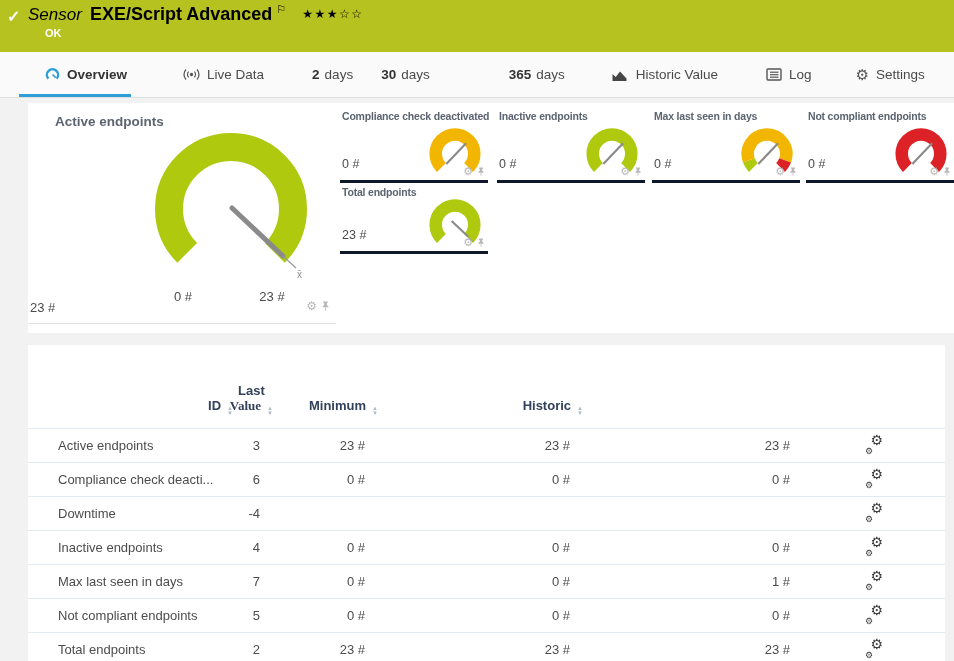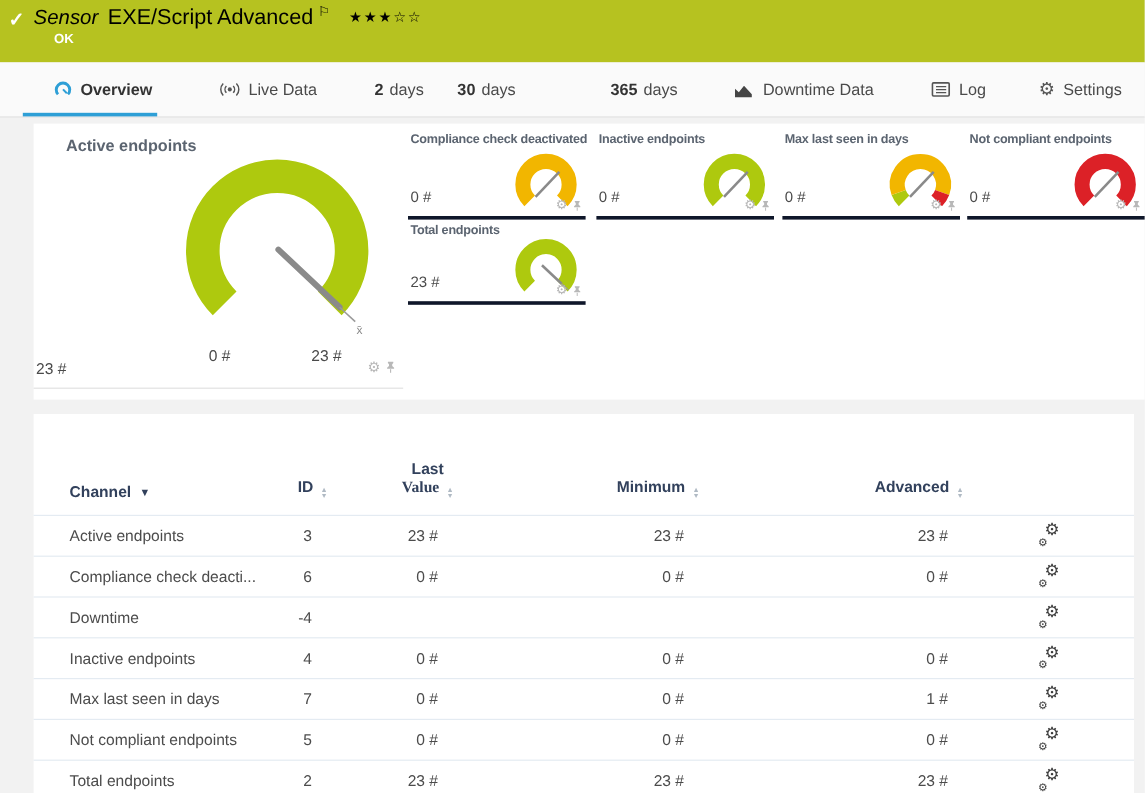--- a/index.html
+++ b/index.html
@@ -4,21 +4,21 @@
 <style>
   html,body{margin:0;padding:0;}
   .page{position:relative;width:954px;height:661px;background:#f2f2f2;overflow:hidden;
         font-family:"Liberation Sans",sans-serif;}
 
   
   .banner{position:absolute;top:0;left:0;width:100%;height:52px;}
   .check{position:absolute;left:7px;top:7px;color:#fff;font-size:16px;font-weight:bold;}
   .bline1{position:absolute;left:28px;top:4px;color:#000000;display:flex;align-items:baseline;white-space:nowrap;}
   .kind{font-style:italic;font-size:17px;margin-right:8px;}
-  .btitle{font-size:18px;font-weight:normal;}
+  .btitle{font-size:18px;font-weight:bold;}
   .flag{font-size:11px;margin-left:4px;transform:translateY(-7px);}
   .stars{font-size:12px;margin-left:16px;letter-spacing:1.5px;transform:translateY(-2px);cursor:pointer;}
   .ok{position:absolute;left:45px;top:27px;color:#fff;font-size:11px;font-weight:bold;}
 
   
   .tabs{position:absolute;top:52px;left:0;width:100%;height:45px;background:#fafafa;
         border-bottom:1px solid #e0e0e0;display:flex;font-size:13.5px;color:#4a4a4a;}
   .tab{display:flex;align-items:center;height:100%;position:relative;cursor:pointer;white-space:nowrap;}
   .tab:nth-of-type(1){margin-left:45px;}
   .tab:nth-of-type(2){margin-left:56px;}
@@ -132,21 +132,21 @@
     <div class="tab">
       <span class="tnum">365</span>
       <span>days</span>
     </div>
     <div class="tab">
       <span class="ticon">
         <svg width="18" height="14" viewBox="0 0 18 14">
           <path d="M1.5 13V6l3.2 2.9L9 3.5l6.5 7.1V13H1.5z" fill="#454545"></path>
         </svg>
       </span>
-      <span>Downtime Data</span>
+      <span>Historic Value</span>
     </div>
     <div class="tab">
       <span class="ticon">
         <svg width="16" height="13" viewBox="0 0 16 13">
           <rect x="1" y="1" width="14" height="11" rx="1" fill="none" stroke="#555" stroke-width="1.4"></rect>
           <line x1="4" y1="4.2" x2="12.5" y2="4.2" stroke="#555" stroke-width="1.2"></line>
           <line x1="4" y1="6.7" x2="12.5" y2="6.7" stroke="#555" stroke-width="1.2"></line>
           <line x1="4" y1="9.2" x2="12.5" y2="9.2" stroke="#555" stroke-width="1.2"></line>
         </svg>
       </span>
@@ -260,24 +260,20 @@
           <path d="M3 1h6v1.4L7.8 3.6v2.2l2.1 1.7v1.2H2.1V7.5l2.1-1.7V3.6L3 2.4z" fill="#b8b8b8"></path>
           <rect x="5.4" y="9.2" width="1.2" height="4" fill="#b8b8b8"></rect>
         </svg>
       </div>
     </div>
   </section>
 
   <section class="table-card">
 
     <div class="thead">
-      <div class="th">
-        <span>Channel</span>
-        <i class="chsort">▼</i>
-      </div>
       <div class="th num">
         <span>ID</span>
         <span class="sort">
           <i>▲</i>
             <i>▼</i>
           </span>
       </div>
       <div class="th lastv">
         <span>Last</span>
         <span class="l2">
@@ -289,21 +285,21 @@
         </span>
       </div>
       <div class="th num">
         <span>Minimum</span>
         <span class="sort">
           <i>▲</i>
             <i>▼</i>
           </span>
       </div>
       <div class="th num">
-        <span>Advanced</span>
+        <span>Historic</span>
         <span class="sort">
           <i>▲</i>
             <i>▼</i>
           </span>
       </div>
       <div class="th"></div>
     </div>
 
     <div class="trow">
       <div class="td ch">Active endpoints</div>

